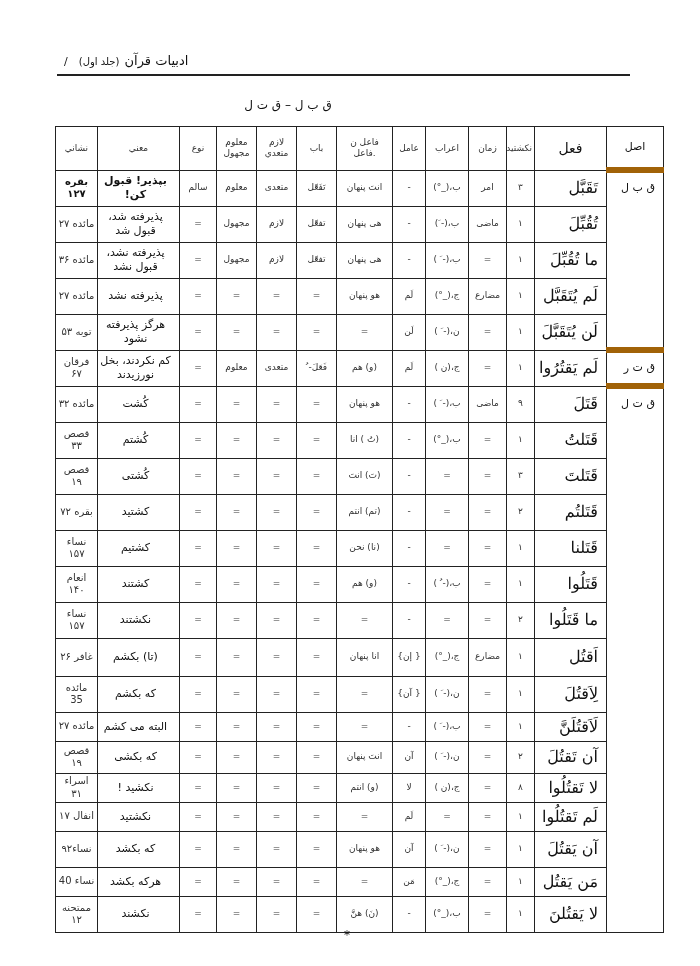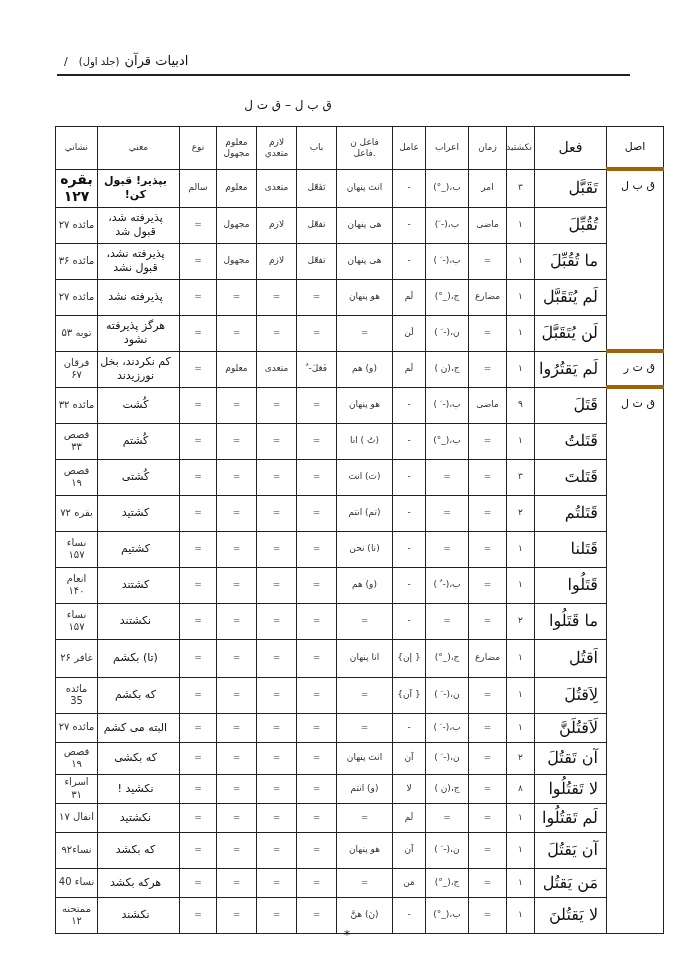--- a/index.html
+++ b/index.html
@@ -10,27 +10,27 @@
   .header .vol { font-size:10px;text-align:center; }
   .header .sep { font-size:11px; margin-right:6px; }
   .rule { position:absolute; top:74px; left:57px; width:573px; height:0; border-top:2px solid #222; }
   .subtitle { position:absolute; top:98px; left:0; width:576px; text-align:center; font-size:12px; direction:rtl; }
   table.grid { position:absolute; top:126px; left:55px; width:586px; border-collapse:collapse; direction:rtl; table-layout:fixed; }
   table.grid td, table.grid th { border:1px solid #222; text-align:center; vertical-align:middle; padding:1px 2px; font-weight:normal; line-height:1.25; }
   table.grid th { font-size:9px; height:38px; color:#333; }
   th.h-verb { font-size:14px !important; color:#111 !important; }
   th.h-asl { font-size:11px !important; color:#111 !important; }
   td.asl { vertical-align:top !important; text-align:right !important; padding-right:8px !important; padding-top:8px !important; font-size:11px; border-top:none; border-bottom:none; }
-  td.asl.first { border-top:4px solid #a16207; }
+  td.asl.first { border-top:6px solid #a16207; }
   td.asl.last { border-bottom:1px solid #222; }
   td.verb { font-size:16px; text-align:right !important; padding-right:8px !important; font-family:"DejaVu Serif", serif; }
   td.small { font-size:9px; color:#333; }
   td.meaning { font-size:11px; text-align:right; padding-right:8px !important; }
   td.ref { font-size:10px; color:#333; }
-  td.ref.bold { font-weight:bold; font-size:14px; color:#111; }
+  td.ref.bold { font-weight:bold; font-size:10px; color:#111; }
   td.meaning.bold { font-weight:bold; }
   .footnote { position:absolute; top:928px; left:344px; font-size:12px; }
 </style>
 </head>
 <body>
 
 <div class="header">
   <span class="inner">
     <span class="book">ادبیات قرآن</span>
     <span class="vol">(جلد اول)</span>

